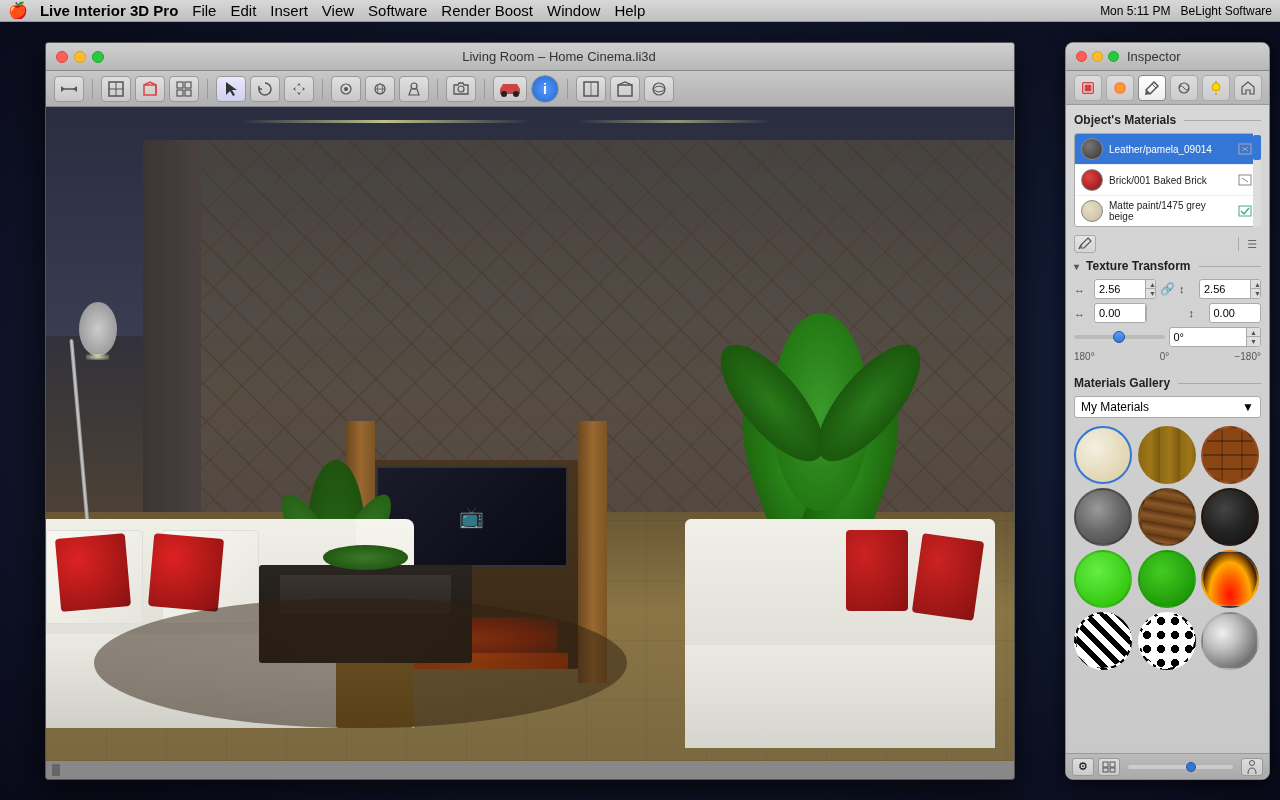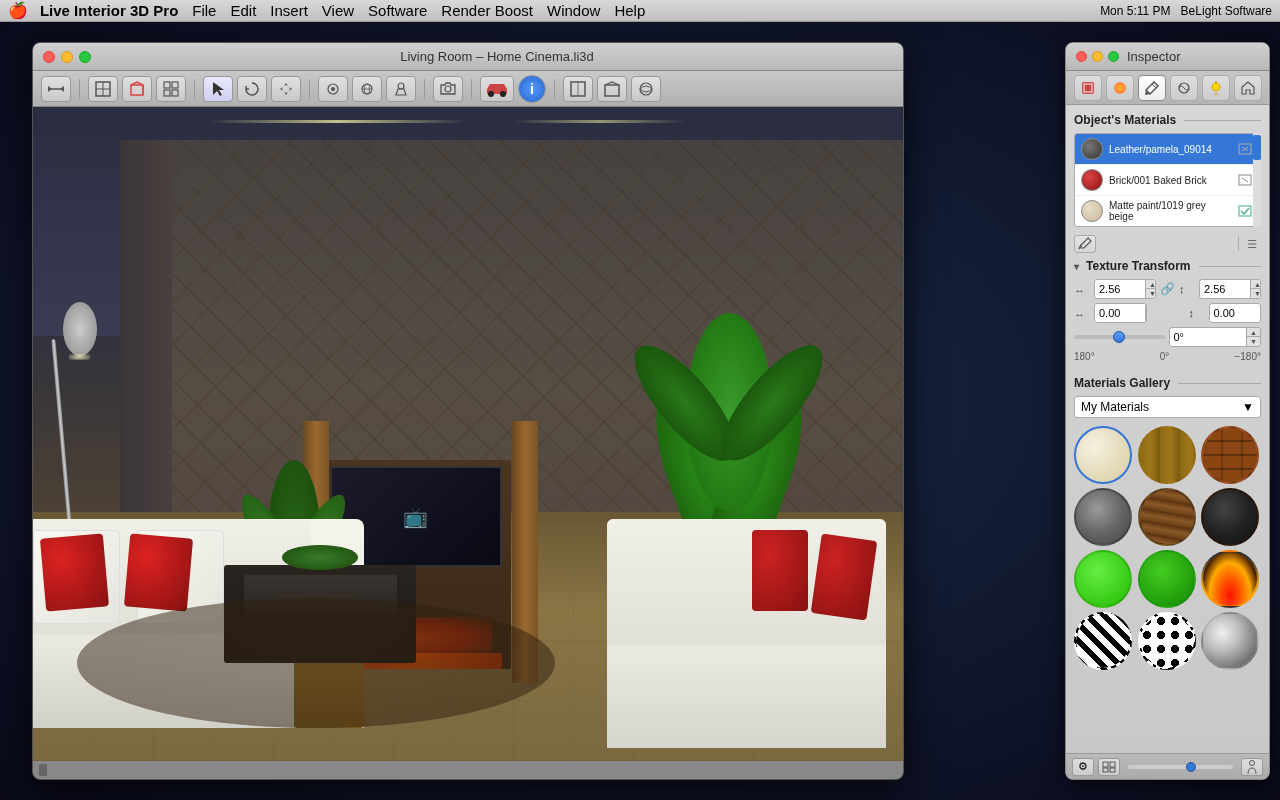--- a/index.html
+++ b/index.html
@@ -50,25 +50,25 @@
       top: 22px;
       left: 0;
       right: 0;
       bottom: 0;
     }
 
     
     #main-window {
       position: absolute;
       top: 20px;
-      left: 32px;
-      width: 872px;
+      left: 45px;
+      width: 970px;
       bottom: 20px;
       background: #3a3a3a;
-      border-radius: 8px;
+      border-radius: 3px;
       box-shadow: 0 10px 40px rgba(0,0,0,0.8);
       overflow: hidden;
       border: 1px solid #555;
     }
 
     #main-titlebar {
       height: 28px;
       background: linear-gradient(to bottom, #d0d0d0 0%, #b8b8b8 100%);
       display: flex;
       align-items: center;
@@ -843,21 +843,21 @@
             <div class="mat-icon-btn">
               <svg width="14" height="12" viewBox="0 0 14 12">
                   <rect x="1" y="1" width="12" height="10" fill="none" stroke="#888" stroke-width="1"></rect>
                   <line x1="4" y1="4" x2="10" y2="8" stroke="#888" stroke-width="1"></line>
                 </svg>
             </div>
           </div>
 
           <div class="material-item">
             <div class="material-swatch" style="background:radial-gradient(circle at 35% 35%,#e8dfc8,#c8b898);"></div>
-            <span style="font-size:10px;flex:1;">Matte paint/1019 grey beige</span>
+            <span style="font-size:10px;flex:1;">Matte paint/1475 grey beige</span>
             <div class="mat-icon-btn">
               <svg width="14" height="12" viewBox="0 0 14 12">
                   <rect x="1" y="1" width="12" height="10" fill="none" stroke="#4a8" stroke-width="1"></rect>
                   <polyline points="3,6 6,9 11,3" fill="none" stroke="#4a8" stroke-width="1.5"></polyline>
                 </svg>
             </div>
           </div>
         </div>
 
         <div style="position:absolute;right:0;top:0;width:8px;height:100%;background:#ddd;border-radius:0 3px 3px 0;">

